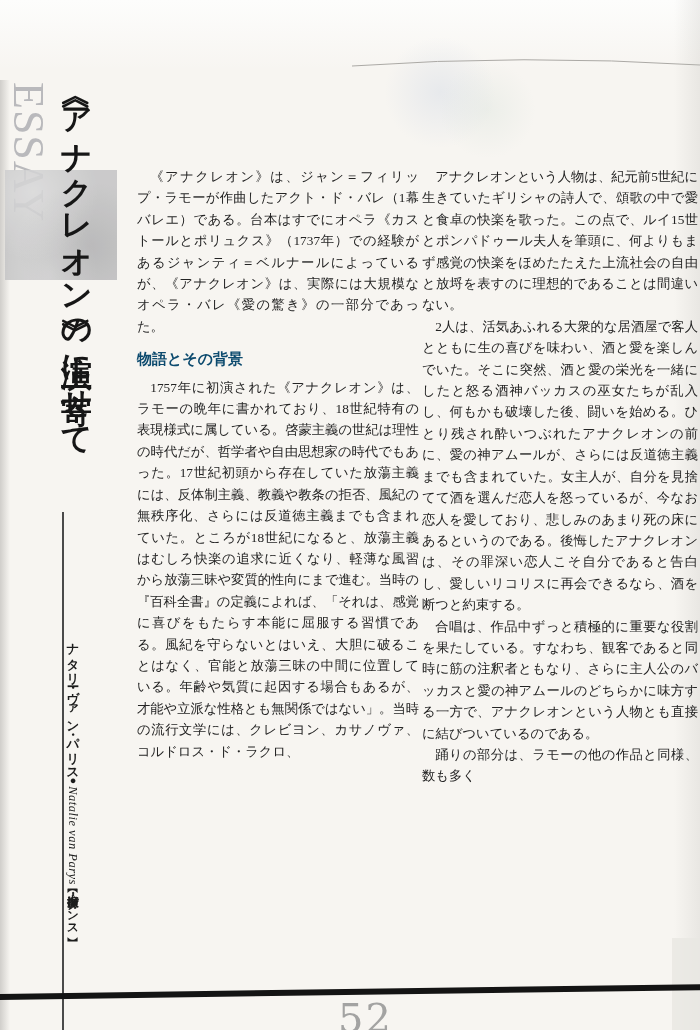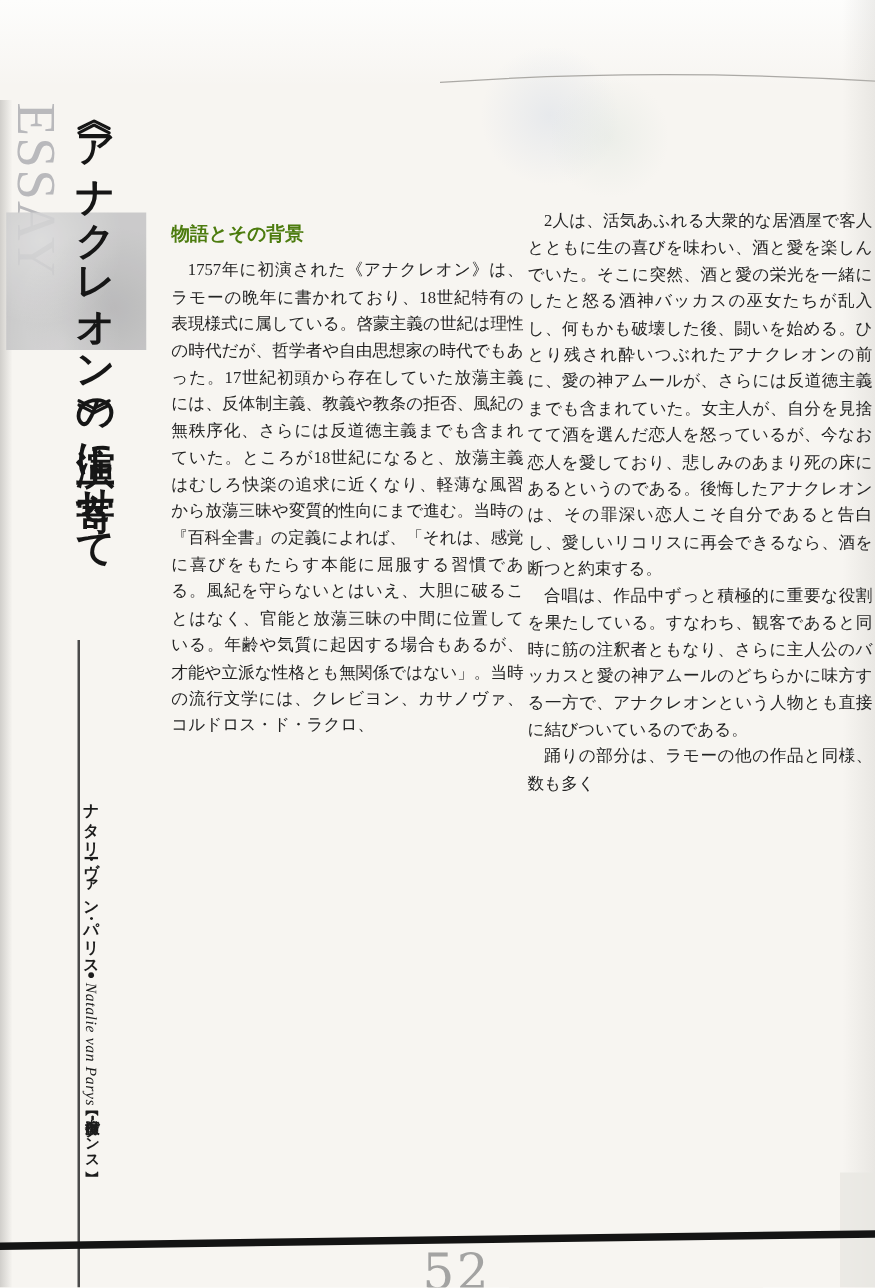--- a/index.html
+++ b/index.html
@@ -117,21 +117,21 @@
     text-justify:inter-ideograph;
   }
   .col-left{left:137px;width:282px;}
   .col-right{left:422px;width:276px;}
   .col p{margin:0;text-indent:1em;}
   .col p.no-indent{text-indent:0;}
   .section-heading{
     font-family:"Liberation Sans", sans-serif;
     font-weight:bold;
     font-size:15px;
-    color:#4d7c0f;
+    color:#0c4a6e;
     margin:11px 0 7px 0;
   }
 
   
   .footer-rule{
     position:absolute;left:-6px;top:994px;width:714px;height:6px;
     background:#141414;
     transform:rotate(-0.8deg);
     transform-origin:left center;
     z-index:5;
@@ -163,25 +163,27 @@
   <div class="essay-label">ESSAY</div>
   <div class="tone-box"></div>
   <div class="main-title">《アナクレオン》の上演に寄せて</div>
   <div class="title-rule"></div>
 
   <div class="author-credit">
     <span class="author-jp">ナタリー・ヴァン・パリス</span><span class="author-bullet">●</span><span class="author-en">Natalie van Parys</span><span class="author-role">【演出・振付・ダンス】</span>
   </div>
 
   <div class="col col-left">
+    <p>《アナクレオン》は、ジャン＝フィリップ・ラモーが作曲したアクト・ド・バレ（1幕バレエ）である。台本はすでにオペラ《カストールとポリュクス》（1737年）での経験があるジャンティ＝ベルナールによっているが、《アナクレオン》は、実際には大規模なオペラ・バレ《愛の驚き》の一部分であった。</p>
     <div class="section-heading">物語とその背景</div>
     <p>1757年に初演された《アナクレオン》は、ラモーの晩年に書かれており、18世紀特有の表現様式に属している。啓蒙主義の世紀は理性の時代だが、哲学者や自由思想家の時代でもあった。17世紀初頭から存在していた放蕩主義には、反体制主義、教義や教条の拒否、風紀の無秩序化、さらには反道徳主義までも含まれていた。ところが18世紀になると、放蕩主義はむしろ快楽の追求に近くなり、軽薄な風習から放蕩三昧や変質的性向にまで進む。当時の『百科全書』の定義によれば、「それは、感覚に喜びをもたらす本能に屈服する習慣である。風紀を守らないとはいえ、大胆に破ることはなく、官能と放蕩三昧の中間に位置している。年齢や気質に起因する場合もあるが、才能や立派な性格とも無関係ではない」。当時の流行文学には、クレビヨン、カサノヴァ、コルドロス・ド・ラクロ、</p>
   </div>
 
   <div class="col col-right">
+    <p>アナクレオンという人物は、紀元前5世紀に生きていたギリシャの詩人で、頌歌の中で愛と食卓の快楽を歌った。この点で、ルイ15世とポンパドゥール夫人を筆頭に、何よりもまず感覚の快楽をほめたたえた上流社会の自由と放埒を表すのに理想的であることは間違いない。</p>
     <p>2人は、活気あふれる大衆的な居酒屋で客人とともに生の喜びを味わい、酒と愛を楽しんでいた。そこに突然、酒と愛の栄光を一緒にしたと怒る酒神バッカスの巫女たちが乱入し、何もかも破壊した後、闘いを始める。ひとり残され酔いつぶれたアナクレオンの前に、愛の神アムールが、さらには反道徳主義までも含まれていた。女主人が、自分を見捨てて酒を選んだ恋人を怒っているが、今なお恋人を愛しており、悲しみのあまり死の床にあるというのである。後悔したアナクレオンは、その罪深い恋人こそ自分であると告白し、愛しいリコリスに再会できるなら、酒を断つと約束する。</p>
     <p>合唱は、作品中ずっと積極的に重要な役割を果たしている。すなわち、観客であると同時に筋の注釈者ともなり、さらに主人公のバッカスと愛の神アムールのどちらかに味方する一方で、アナクレオンという人物とも直接に結びついているのである。</p>
     <p>踊りの部分は、ラモーの他の作品と同様、数も多く</p>
   </div>
 
   <div class="footer-rule"></div>
   <div class="page-number">52</div>
 
 </div>
 

